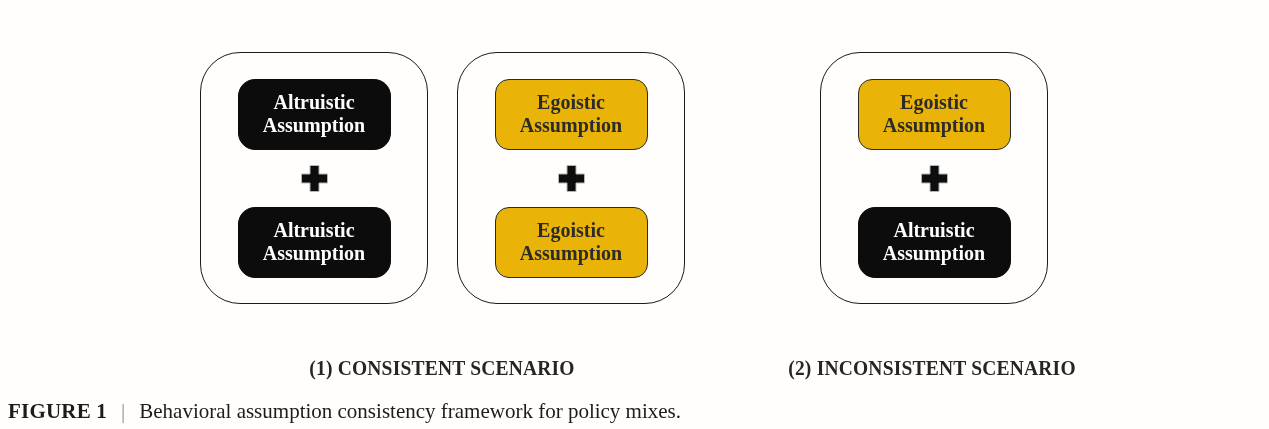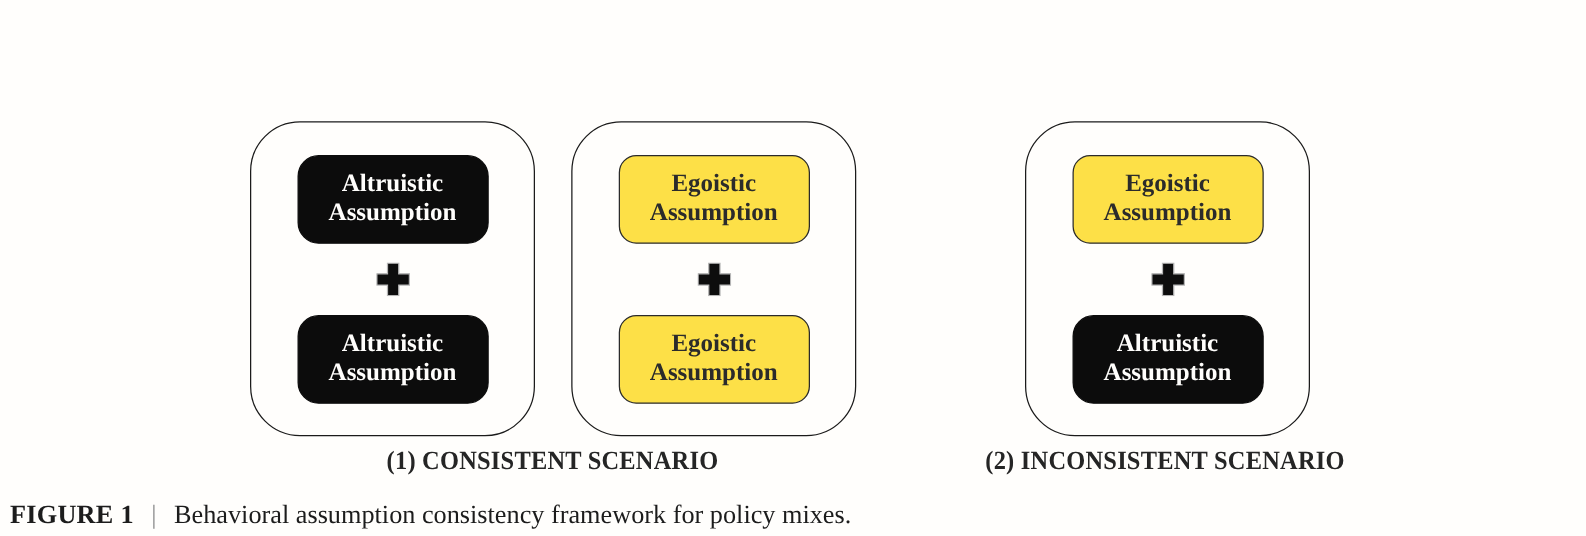--- a/index.html
+++ b/index.html
@@ -18,21 +18,20 @@
     height: 252px;
     box-sizing: border-box;
     border: 1.5px solid #1b1b1b;
     border-radius: 40px;
     background: #fffefc;
     display: flex;
     flex-direction: column;
     align-items: center;
     justify-content: center;
     gap: 15px;
-    margin-top: 45px;
   }
   #panel-1 { left: 200px; }
   #panel-2 { left: 457px; }
   #panel-3 { left: 820px; }
   .abox {
     width: 153px;
     height: 71px;
     box-sizing: border-box;
     padding: 0 6px;
     display: flex;
@@ -43,21 +42,21 @@
     font-size: 20px;
     line-height: 1.16;
   }
   .abox.filled {
     background: #0c0c0c;
     color: #fffefc;
     border: 1.5px solid #0c0c0c;
     border-radius: 17px;
   }
   .abox.outline {
-    background: #fde047;
+    background: #eab308;
     color: #2b2b2b;
     border: 1.5px solid #2b2b2b;
     border-radius: 14px;
   }
   .plus { height: 27px; display: flex; align-items: center; justify-content: center; }
   .plus svg { display: block; }
   .scenario-label {
     position: absolute;
     top: 356px;
     transform: translateX(-50%) scaleX(0.93);

